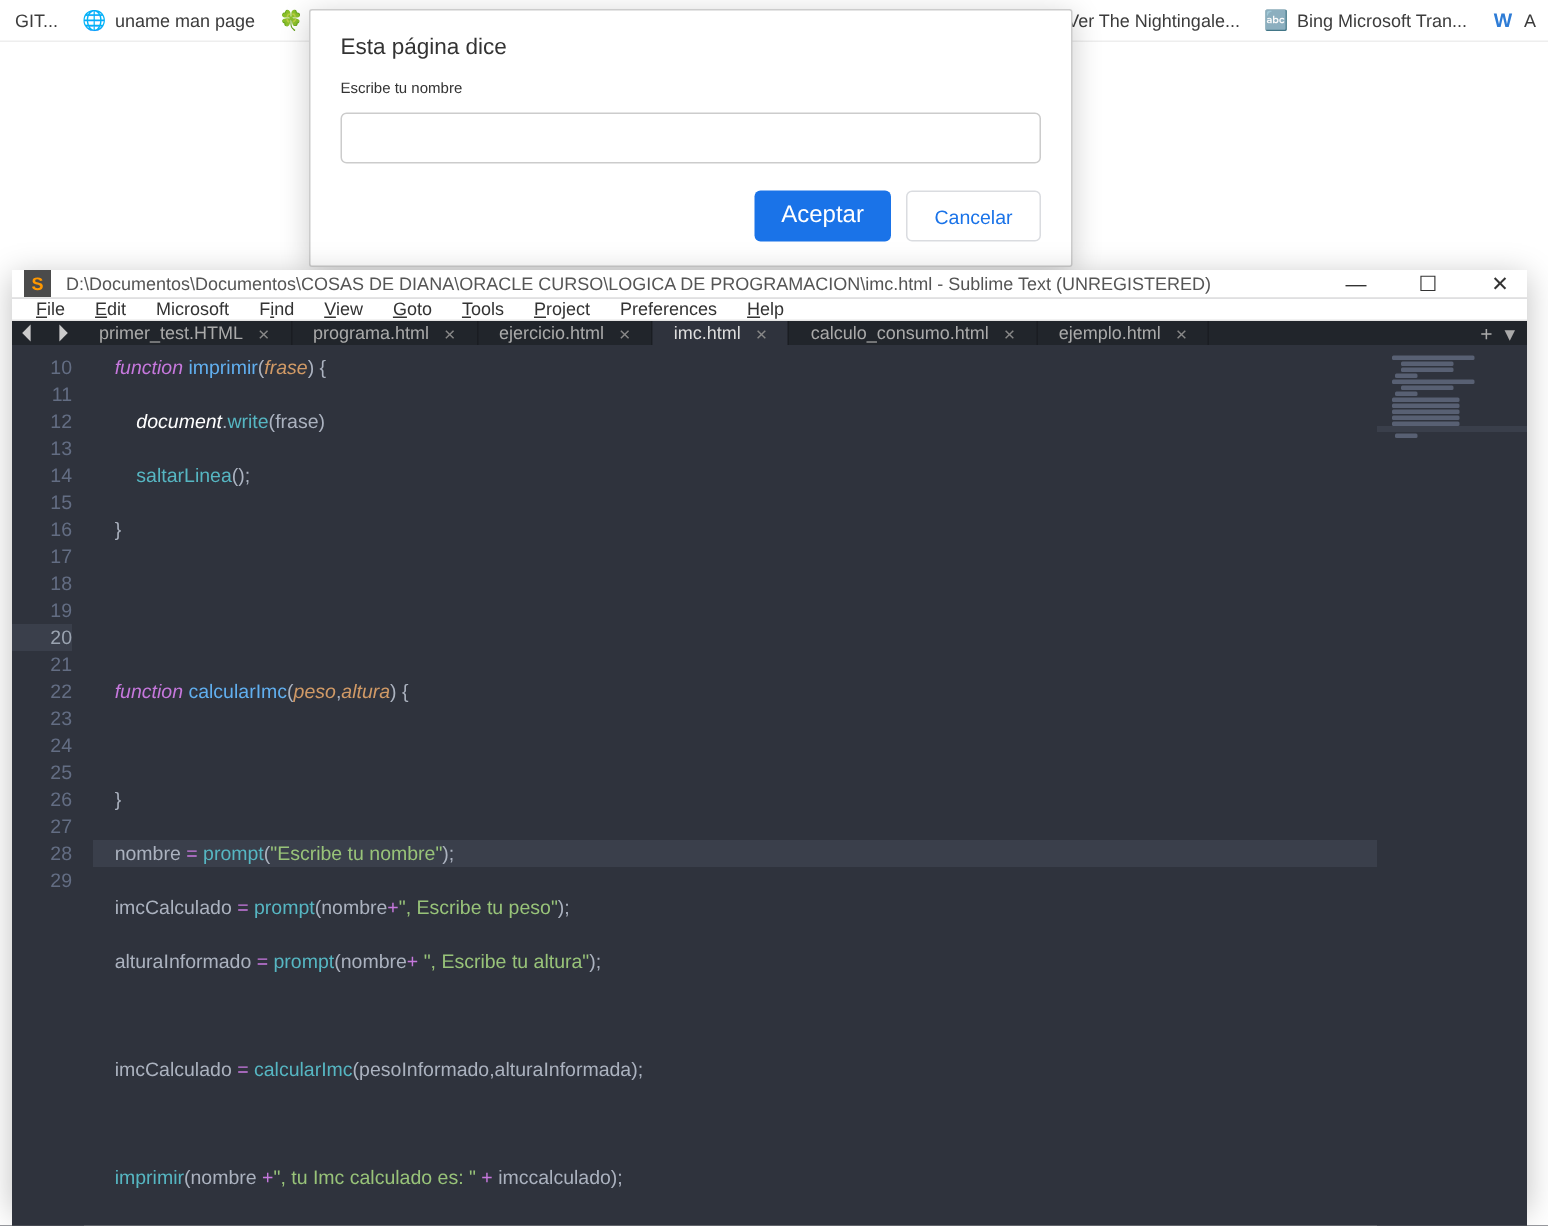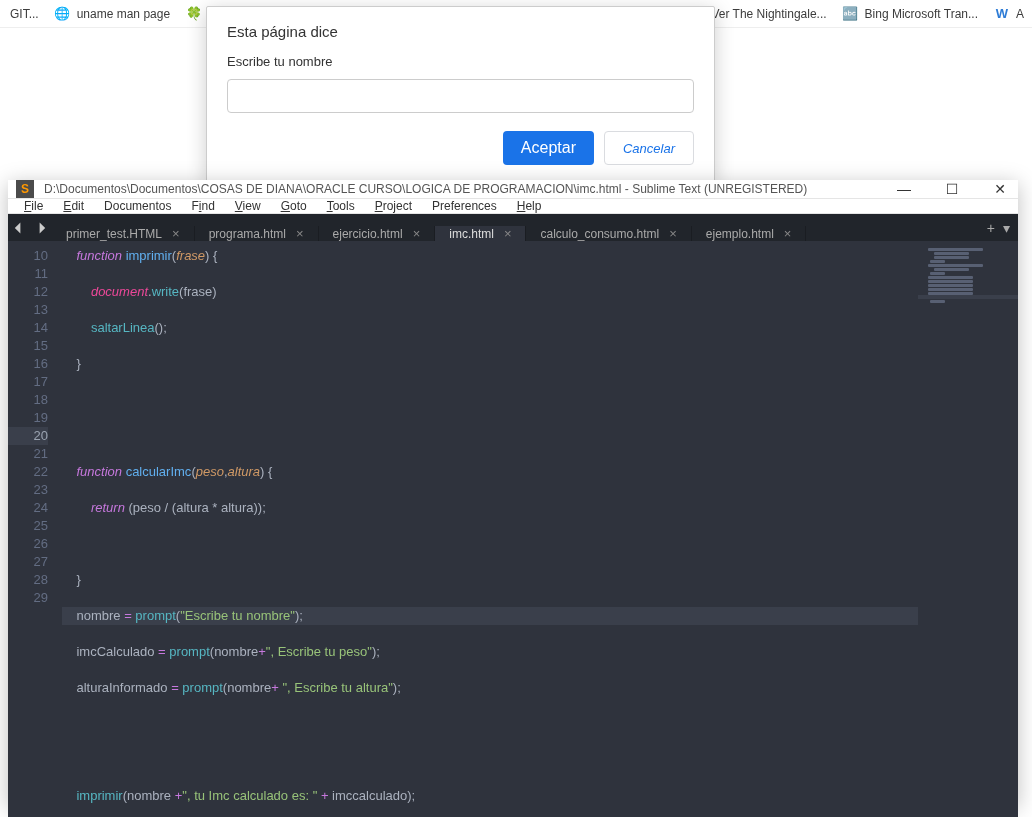--- a/index.html
+++ b/index.html
@@ -7,59 +7,59 @@
 
   
   .bookmark-bar { position:absolute; top:0; left:0; right:0; height:28px; background:#fff; display:flex; align-items:center; font-size:12px; color:#3c3c3c; padding-left:2px; border-bottom:1px solid #eee;}
   .bm { display:flex; align-items:center; gap:6px; padding:0 8px; cursor:pointer; height:100%; }
   .bm .ico { width:16px; height:16px; display:inline-block; text-align:center; line-height:16px; font-size:13px; }
   .bm span.lbl { white-space:nowrap; overflow:hidden; text-overflow:ellipsis; max-width:130px; }
 
   
   .dialog { position:absolute; left:206px; top:6px; width:509px; background:#fff; border:1px solid #ccc; padding:16px 20px 16px 20px; box-shadow:0 4px 20px rgba(0,0,0,.2); border-radius:2px;}
   .dialog .title { font-size:15px; color:#333; margin-bottom:14px; }
-  .dialog .msg { font-size:13px; color:#333; margin-bottom:10px; }
+  .dialog .msg { font-size:10px; color:#333; margin-bottom:10px; }
   .dialog input { width:100%; height:34px; border:1px solid #ccc; border-radius:4px; padding:0 8px; font-size:13px; margin-bottom:18px;}
   .dialog .btns { display:flex; justify-content:flex-end; gap:10px; }
   .dialog button.accept { background:#1a73e8; color:#fff; border:none; padding:8px 18px; border-radius:4px; font-size:16px; cursor:pointer;}
-  .dialog button.cancel { background:#fff; color:#1a73e8; border:1px solid #dadce0; padding:8px 18px; border-radius:4px; font-size:13px; cursor:pointer;font-style:italic;}
+  .dialog button.cancel { background:#fff; color:#1a73e8; border:1px solid #dadce0; padding:8px 18px; border-radius:4px; font-size:13px; cursor:pointer;}
 
   
   .sublime { position:absolute; left:8px; top:180px; width:1010px; height:625px; background:#2f333d; box-shadow:0 4px 20px rgba(0,0,0,.25); display:flex; flex-direction:column; }
   .title-bar { height:32px; background:#fff; display:flex; align-items:center; padding:0 8px; color:#555; font-size:12px; border-bottom:1px solid #e5e5e5;}
   .title-bar .app-ico { width:18px; height:18px; background:#4b4b4b; margin-right:10px; display:flex; align-items:center; justify-content:center; color:#ff9800; font-size:12px; font-weight:bold; }
   .title-bar .win-btns { margin-left:auto; display:flex; gap:28px; color:#333; font-size:14px;}
   .title-bar .win-btns span { cursor:pointer; width:20px; text-align:center; }
 
   .menu-bar { height:24px; background:#fff; display:flex; align-items:center; padding:0 6px; font-size:12px; color:#333; border-bottom:1px solid #e5e5e5;}
   .menu-bar span { padding:0 10px; cursor:pointer; }
   .menu-bar span u { text-decoration:underline; }
 
   .tab-bar { height:30px; background:#21252b; display:flex; align-items:stretch; color:#aaa; font-size:12px; }
   .tab-bar .nav { display:flex; align-items:center; padding:0 4px; }
   .tab-bar .nav svg { width:14px; height:14px; fill:#ccc; }
-  .tab { display:flex; align-items:center; padding:0 14px; gap:10px; cursor:pointer; position:relative; border-right:1px solid #1a1d22;margin-top:12px;}
+  .tab { display:flex; align-items:center; padding:0 14px; gap:10px; cursor:pointer; position:relative; border-right:1px solid #1a1d22;}
   .tab.active { background:#2f333d; color:#ddd;justify-content:space-between; }
   .tab .x { color:#888; font-size:13px; }
   .tab-bar .end { margin-left:auto; display:flex; align-items:center; padding:0 8px; gap:8px; color:#aaa;}
   .tab-bar .end span { cursor:pointer; font-size:14px;}
 
   .editor { flex:1; display:flex; background:#2f333d; position:relative; font-family: Consolas, "Courier New", monospace; font-size:13px; line-height:18px; }
   .gutter { width:48px; text-align:right; padding:6px 8px 0 0; color:#636d83; background:#2f333d; }
   .gutter div { height:18px; }
   .gutter div.hl { background:#3a3f4b; color:#9aa3b0; }
   .code { flex:1; padding:6px 0 0 6px; color:#abb2bf; position:relative;}
   .code pre { margin:0; font-family:inherit; }
   .code .line { height:18px; display:block; white-space:pre; }
   .code .line.hl { background:#3a3f4b; }
   .c-kw { color:#c678dd; font-style:italic;}     
   .c-fn { color:#61afef; }
   .c-fn2 { color:#56b6c2; }
   .c-var { color:#abb2bf; }
-  .c-obj { color:#ec4899; font-style:italic;}
+  .c-obj { color:#ffffff; font-style:italic;}
   .c-param { color:#d19a66; font-style:italic;}
   .c-punc { color:#abb2bf; }
   .c-str { color:#98c379; }
   .c-op { color:#c678dd; }
 
   .minimap { width:100px; background:#2f333d; padding-top:6px; position:relative;}
   .minimap .mm-hl { position:absolute; left:0; right:0; height:4px; background:#3a3f4b; top:54px;}
   .minimap .mm-line { height:3px; margin:1px 10px; background:#586073; border-radius:1px;}
   .minimap .mm-line.s1{width:55%;}
   .minimap .mm-line.s2{width:45%;}
@@ -115,21 +115,21 @@
     <div class="win-btns">
       <span>—</span>
       <span>☐</span>
       <span>✕</span>
     </div>
   </div>
 
   <div class="menu-bar">
     <span><u>F</u>ile</span>
     <span><u>E</u>dit</span>
-    <span>Documentos</span>
+    <span>Microsoft</span>
     <span>F<u>i</u>nd</span>
     <span><u>V</u>iew</span>
     <span><u>G</u>oto</span>
     <span><u>T</u>ools</span>
     <span><u>P</u>roject</span>
     <span>Preferences</span>
     <span><u>H</u>elp</span>
   </div>
 
   <div class="tab-bar">
@@ -197,27 +197,27 @@
       <div>29</div>
     </div>
     <div class="code">
 <pre><span class="line">    <span class="c-kw">function</span> <span class="c-fn">imprimir</span><span class="c-punc">(</span><span class="c-param">frase</span><span class="c-punc">) {</span></span>
 <span class="line">        <span class="c-obj">document</span><span class="c-punc">.</span><span class="c-fn2">write</span><span class="c-punc">(</span><span class="c-var">frase</span><span class="c-punc">)</span></span>
 <span class="line">        <span class="c-fn2">saltarLinea</span><span class="c-punc">();</span></span>
 <span class="line">    <span class="c-punc">}</span></span>
 <span class="line"> </span>
 <span class="line"> </span>
 <span class="line">    <span class="c-kw">function</span> <span class="c-fn">calcularImc</span><span class="c-punc">(</span><span class="c-param">peso</span><span class="c-punc">,</span><span class="c-param">altura</span><span class="c-punc">) {</span></span>
-<span class="line">        <span class="c-kw">return</span><span class="c-var"> (peso / (altura * altura));</span></span>
 <span class="line"> </span>
 <span class="line">    <span class="c-punc">}</span></span>
 <span class="line hl">    <span class="c-var">nombre</span><span class="c-op"> = </span><span class="c-fn2">prompt</span><span class="c-punc">(</span><span class="c-str">"Escribe tu nombre"</span><span class="c-punc">);</span></span>
 <span class="line">    <span class="c-var">imcCalculado</span><span class="c-op"> = </span><span class="c-fn2">prompt</span><span class="c-punc">(</span><span class="c-var">nombre</span><span class="c-op">+</span><span class="c-str">", Escribe tu peso"</span><span class="c-punc">);</span></span>
 <span class="line">    <span class="c-var">alturaInformado</span><span class="c-op"> = </span><span class="c-fn2">prompt</span><span class="c-punc">(</span><span class="c-var">nombre</span><span class="c-op">+ </span><span class="c-str">", Escribe tu altura"</span><span class="c-punc">);</span></span>
 <span class="line"> </span>
+<span class="line">    <span class="c-var">imcCalculado</span><span class="c-op"> = </span><span class="c-fn2">calcularImc</span><span class="c-var">(pesoInformado,alturaInformada);</span></span>
 <span class="line"> </span>
 <span class="line">    <span class="c-fn2">imprimir</span><span class="c-punc">(</span><span class="c-var">nombre </span><span class="c-op">+</span><span class="c-str">", tu Imc calculado es: "</span><span class="c-op"> + </span><span class="c-var">imccalculado);</span></span>
 
 
 
 </pre>
     </div>
     <div class="minimap">
       <div class="mm-line s1"></div>
         <div class="mm-line s3"></div>

